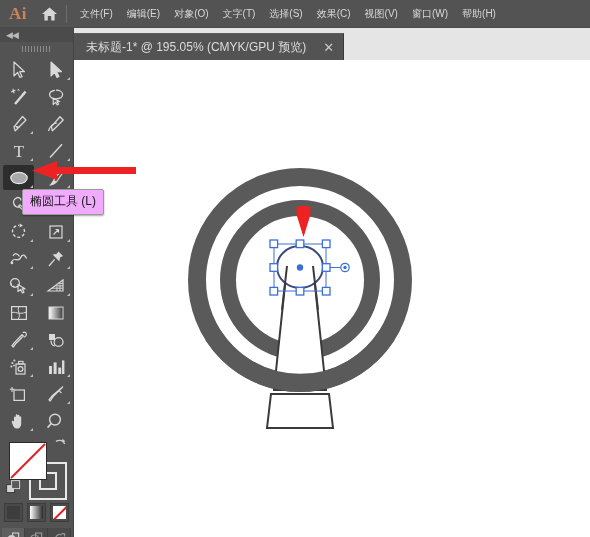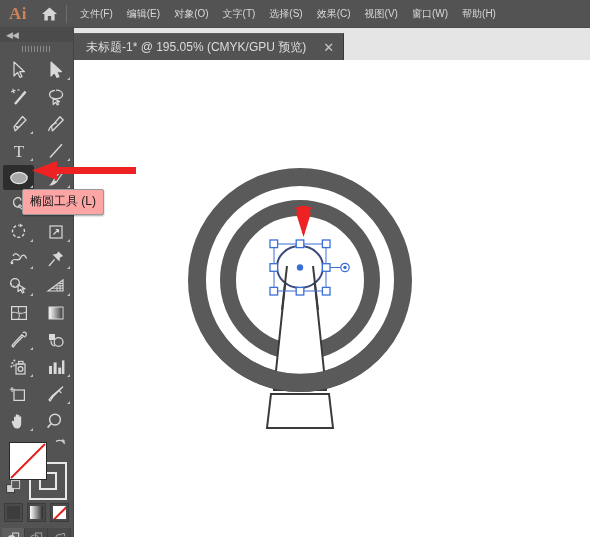--- a/index.html
+++ b/index.html
@@ -127,21 +127,21 @@
     position: absolute; right: 4px; bottom: 3px;
     width: 0; height: 0; z-index: 3;
     border-left: 3px solid transparent;
     border-bottom: 3px solid #bdbdbd;
   }
 
   
   .tooltip {
     position: absolute;
     left: 22px; top: 189px;
-    background: #fca5a5;
+    background: #f0abfc;
     border: 1px solid #9a9a9a;
     border-radius: 2px;
     padding: 3px 7px 4px 7px;
     font-size: 12px;
     color: #1a1a1a;
     white-space: nowrap;
     z-index: 40;
     box-shadow: 0 1px 2px rgba(0,0,0,.35);
   }
 

